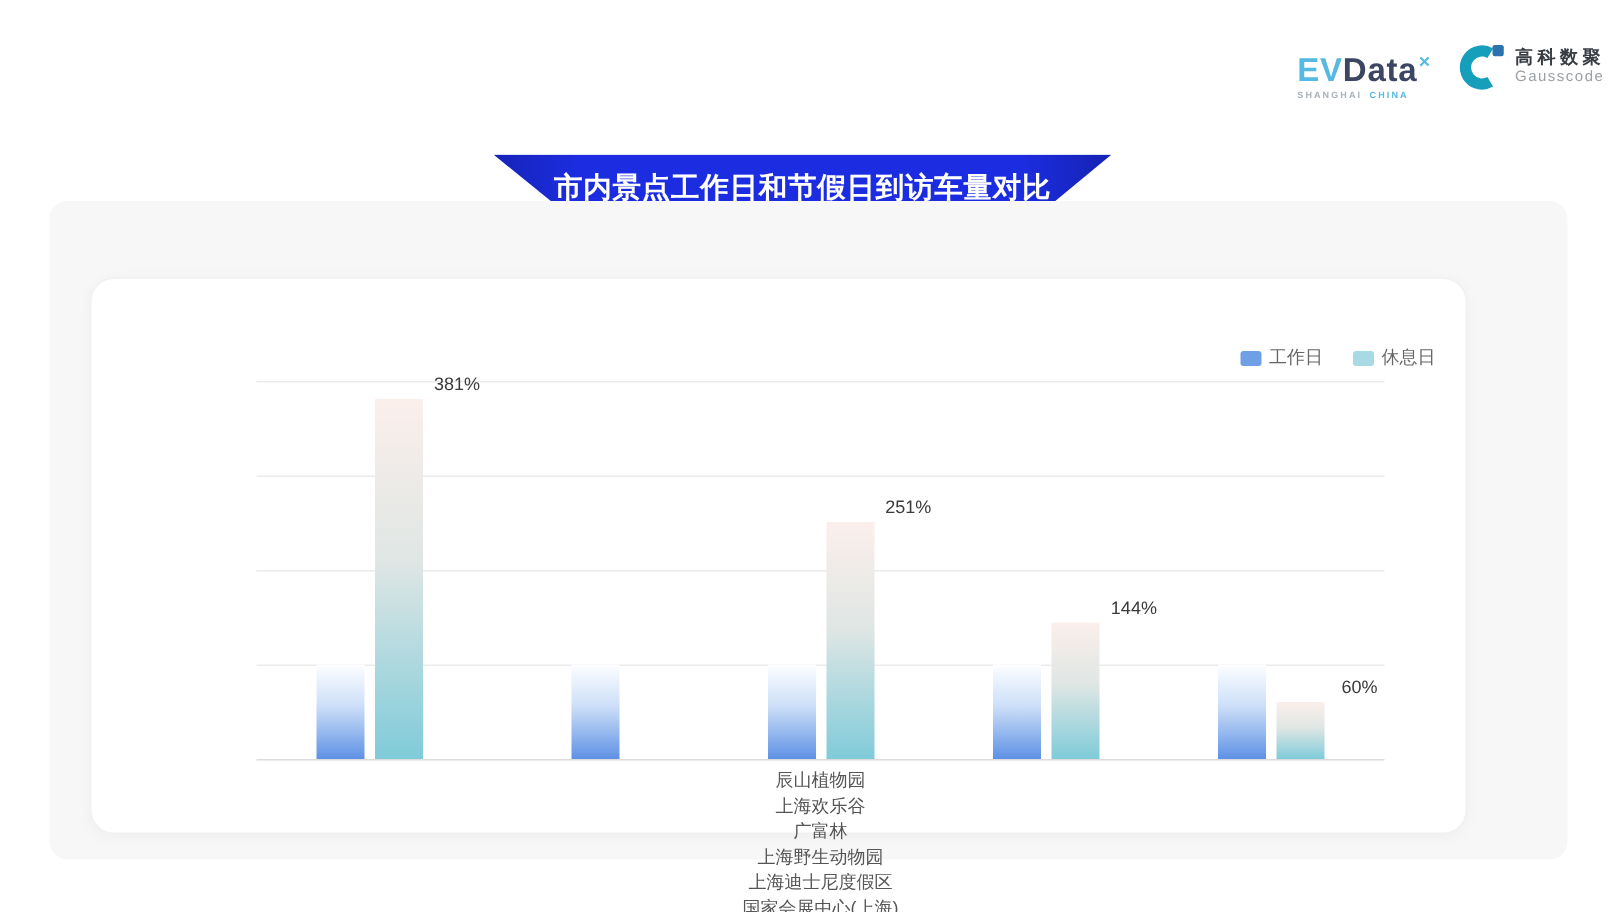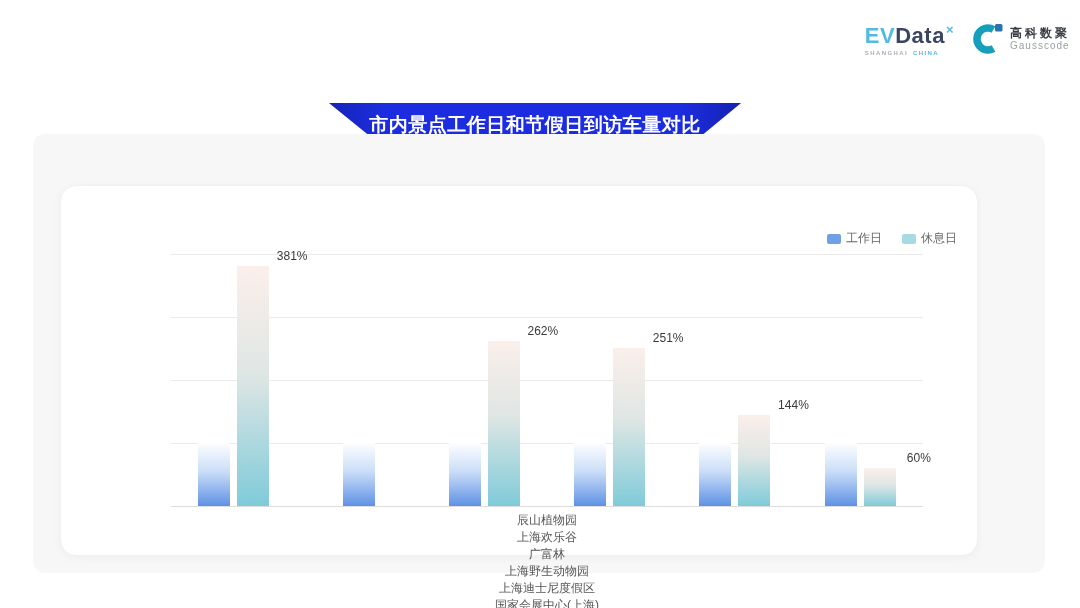--- a/index.html
+++ b/index.html
@@ -4,21 +4,21 @@
 <style>
   html,body{margin:0;padding:0;}
   body{
     width:1080px;height:608px;position:relative;background:#ffffff;
     font-family:"Liberation Sans","DejaVu Sans",sans-serif;
     overflow:hidden;
   }
   
   .logos{position:absolute;top:22px;right:10px;display:flex;align-items:center;gap:18px;}
   .evdata{display:flex;flex-direction:column;}
-  .evdata-row{font-weight:bold;font-size:22px;line-height:1;letter-spacing:0.5px;}
+  .evdata-row{font-weight:bold;font-size:22px;line-height:1;letter-spacing:0.5px;margin-top:12px;}
   .ev{color:#56B9E1;}
   .dta{color:#3C4663;}
   .sup{font-size:13px;color:#56B9E1;vertical-align:9px;margin-left:1px;font-weight:bold;}
   .evdata-sub{display:flex;gap:5px;margin-top:3px;font-size:6px;letter-spacing:1.4px;font-weight:bold;}
   .evdata-sub .sh{color:#A9B0B8;}
   .evdata-sub .cn{color:#56B9E1;}
   .gc{display:flex;align-items:center;gap:6px;}
   .gc-cn{font-size:12px;font-weight:bold;color:#383D44;letter-spacing:3px;line-height:1.15;}
   .gc-en{font-size:10px;color:#9AA0A5;letter-spacing:1px;}
   
@@ -122,31 +122,20 @@
                 <div class="bar" style="height: 63px; background: linear-gradient(rgb(253, 254, 255) 0%, rgb(203, 222, 248) 45%, rgb(94, 145, 229) 100%);"></div>
               </div>
             </div>
           </div>
           <div class="band">
             <div class="bar-group">
               <div class="bar-wrap">
                 <div class="bar" style="height: 63px; background: linear-gradient(rgb(253, 254, 255) 0%, rgb(203, 222, 248) 45%, rgb(94, 145, 229) 100%);"></div>
               </div>
               <div class="bar-wrap">
-                <div class="bar-value">262%</div>
-                <div class="bar" style="height: 165px; background: linear-gradient(rgb(251, 239, 235) 0%, rgb(223, 230, 228) 45%, rgb(127, 203, 217) 100%);"></div>
-              </div>
-            </div>
-          </div>
-          <div class="band">
-            <div class="bar-group">
-              <div class="bar-wrap">
-                <div class="bar" style="height: 63px; background: linear-gradient(rgb(253, 254, 255) 0%, rgb(203, 222, 248) 45%, rgb(94, 145, 229) 100%);"></div>
-              </div>
-              <div class="bar-wrap">
                 <div class="bar-value">251%</div>
                 <div class="bar" style="height: 158px; background: linear-gradient(rgb(251, 239, 235) 0%, rgb(223, 230, 228) 45%, rgb(127, 203, 217) 100%);"></div>
               </div>
             </div>
           </div>
           <div class="band">
             <div class="bar-group">
               <div class="bar-wrap">
                 <div class="bar" style="height: 63px; background: linear-gradient(rgb(253, 254, 255) 0%, rgb(203, 222, 248) 45%, rgb(94, 145, 229) 100%);"></div>
               </div>

